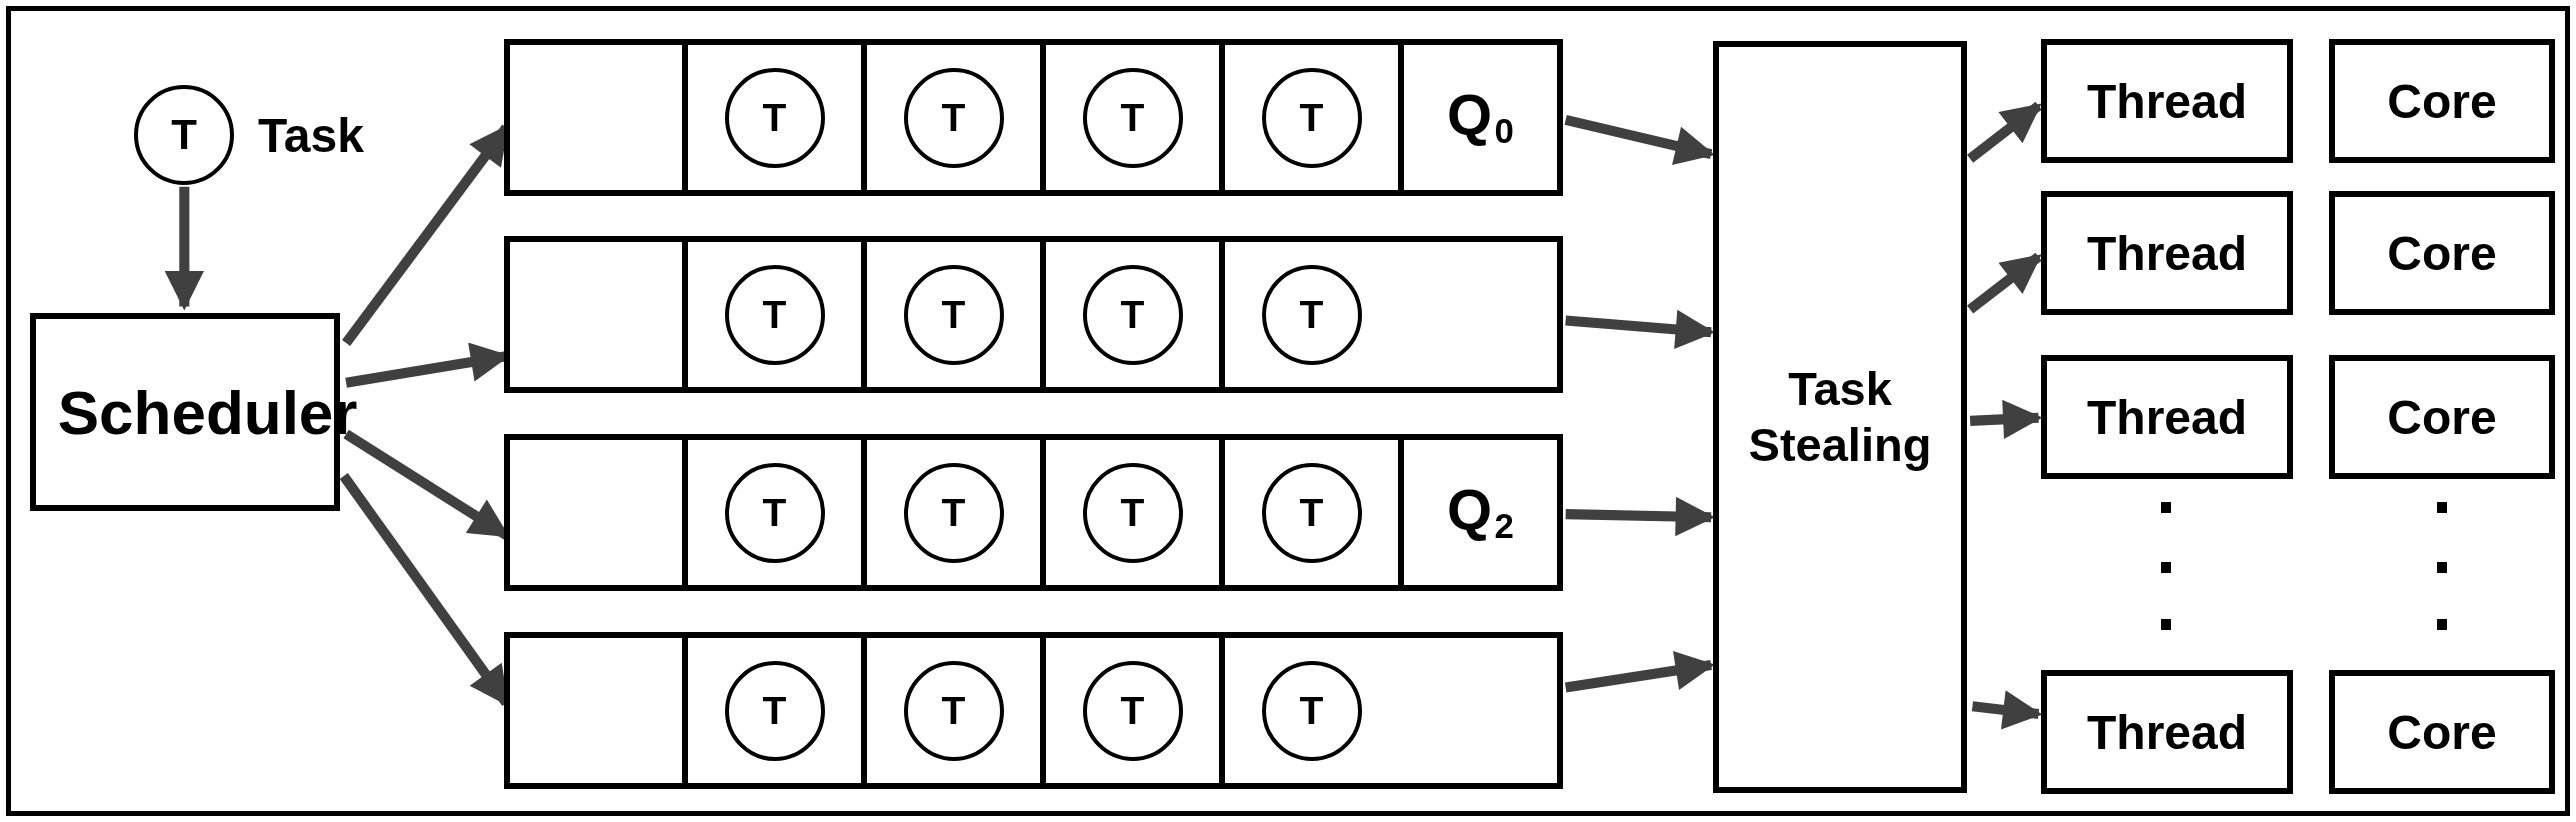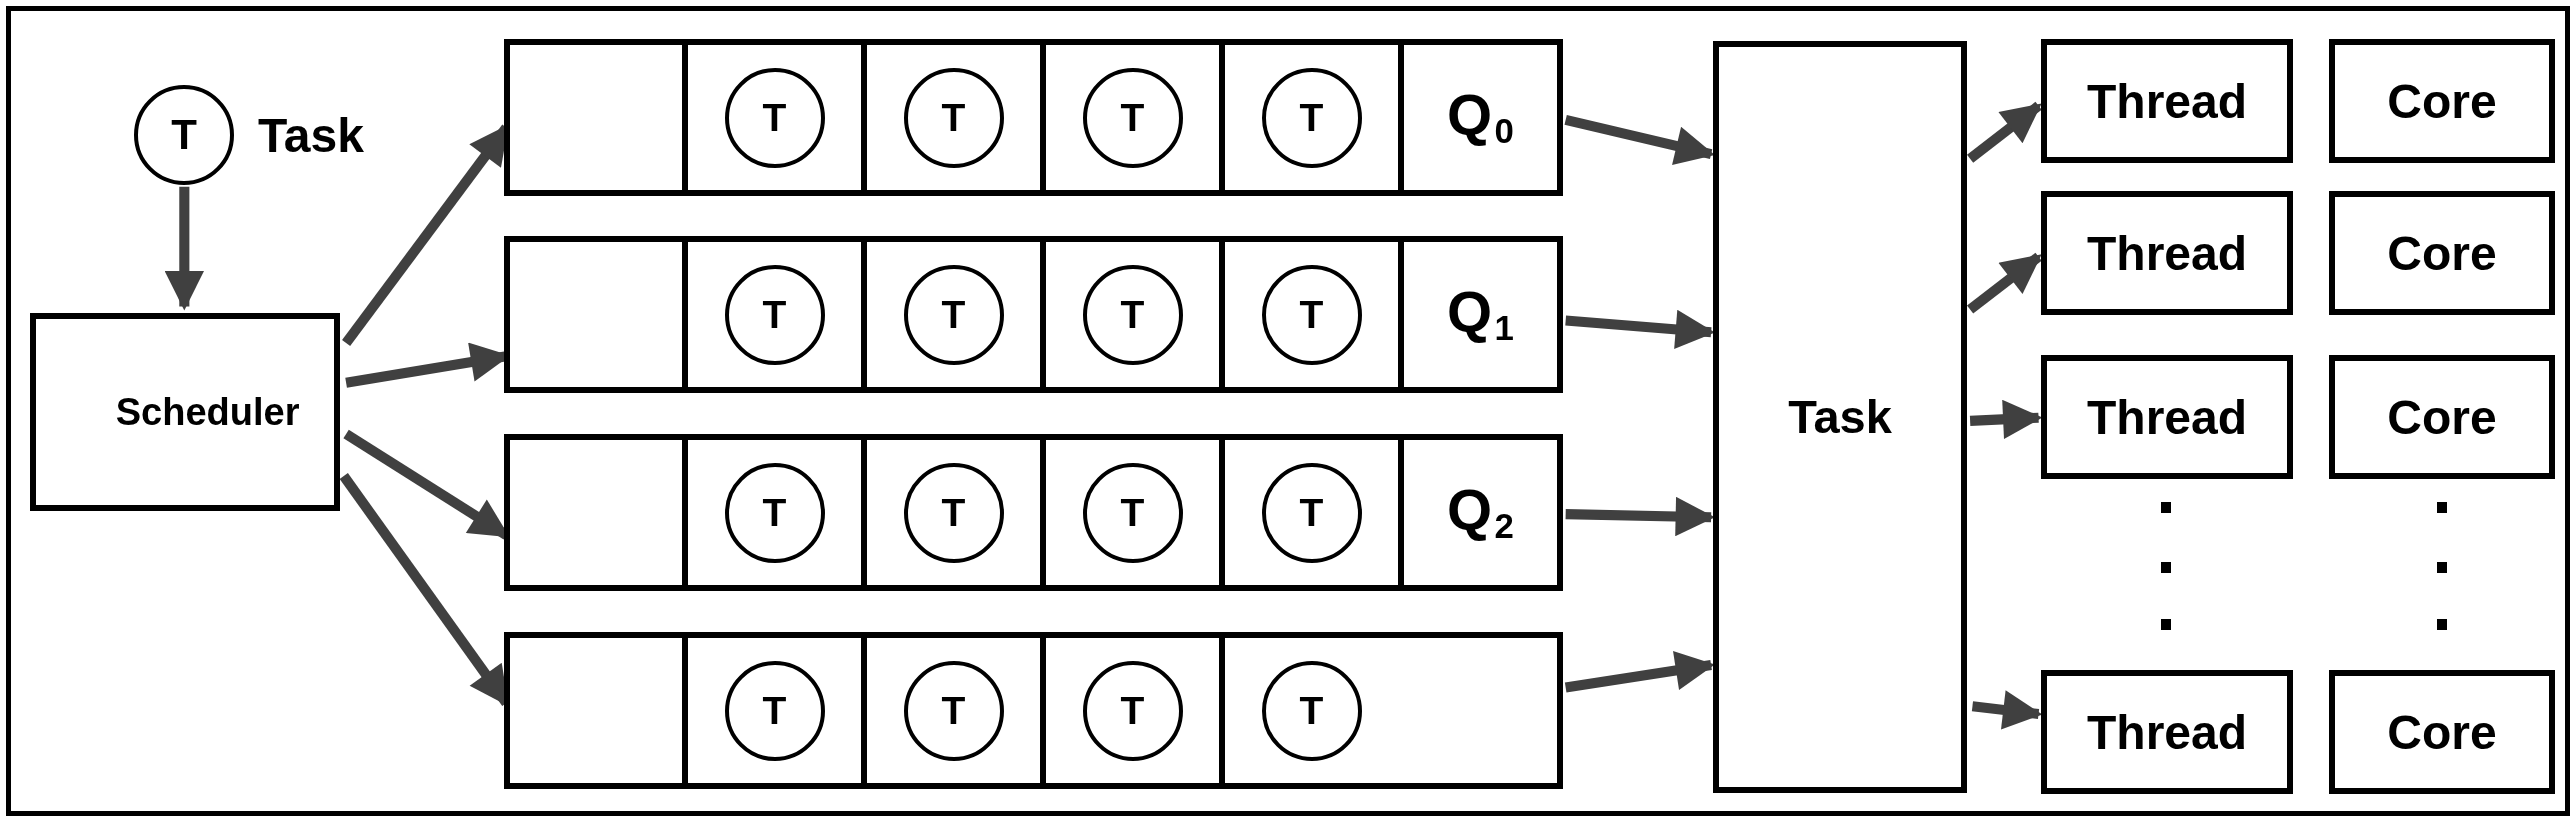--- a/index.html
+++ b/index.html
@@ -25,21 +25,21 @@
     position:absolute;left:134px;top:85px;width:100px;height:100px;
     box-sizing:border-box;border:4.7px solid #000;border-radius:50%;background:#fff;
     display:flex;align-items:center;justify-content:center;font-size:42px;
   }
   .legend-label{
     position:absolute;left:258px;top:85px;height:100px;display:flex;align-items:center;
     font-size:48px;
   }
 
   
-  .scheduler{left:29.6px;top:313px;width:310px;height:198px;font-size:38px;padding-left:46px;}
+  .scheduler{left:29.6px;top:313px;width:310px;height:198px;font-size:62px;padding-left:46px;}
 
   
   .queue{
     position:absolute;left:504px;width:1059px;height:157px;
     box-sizing:border-box;border:6.2px solid #000;background:#fff;display:flex;
   }
   .cell{box-sizing:border-box;display:flex;align-items:center;justify-content:center;}
   .cell + .cell{border-left:6.2px solid #000;}
   .cell.c-empty{width:172px;}
   .cell.c-task{width:179px;}
@@ -142,23 +142,20 @@
     <div class="cell c-task">
         <div class="tcircle">
           <span>T</span>
         </div>
       </div>
     <div class="cell c-task">
         <div class="tcircle">
           <span>T</span>
         </div>
       </div>
-    <div class="cell c-label">
-      <span class="qtext"><span>Q</span><span class="sub">1</span></span>
-    </div>
   </div>
 
   <div class="queue" style="top:434px">
     <div class="cell c-empty"></div>
     <div class="cell c-task">
         <div class="tcircle">
           <span>T</span>
         </div>
       </div>
     <div class="cell c-task">
@@ -201,20 +198,21 @@
     <div class="cell c-task">
         <div class="tcircle">
           <span>T</span>
         </div>
       </div>
   </div>
 
   <div class="box task-stealing">
     <span>
       <span>Task</span><br>
+      <span>Stealing</span>
     </span>
   </div>
 
   <div class="box thread t0">
       <span>Thread</span>
     </div>
   <div class="box thread t1">
       <span>Thread</span>
     </div>
   <div class="box thread t2">

